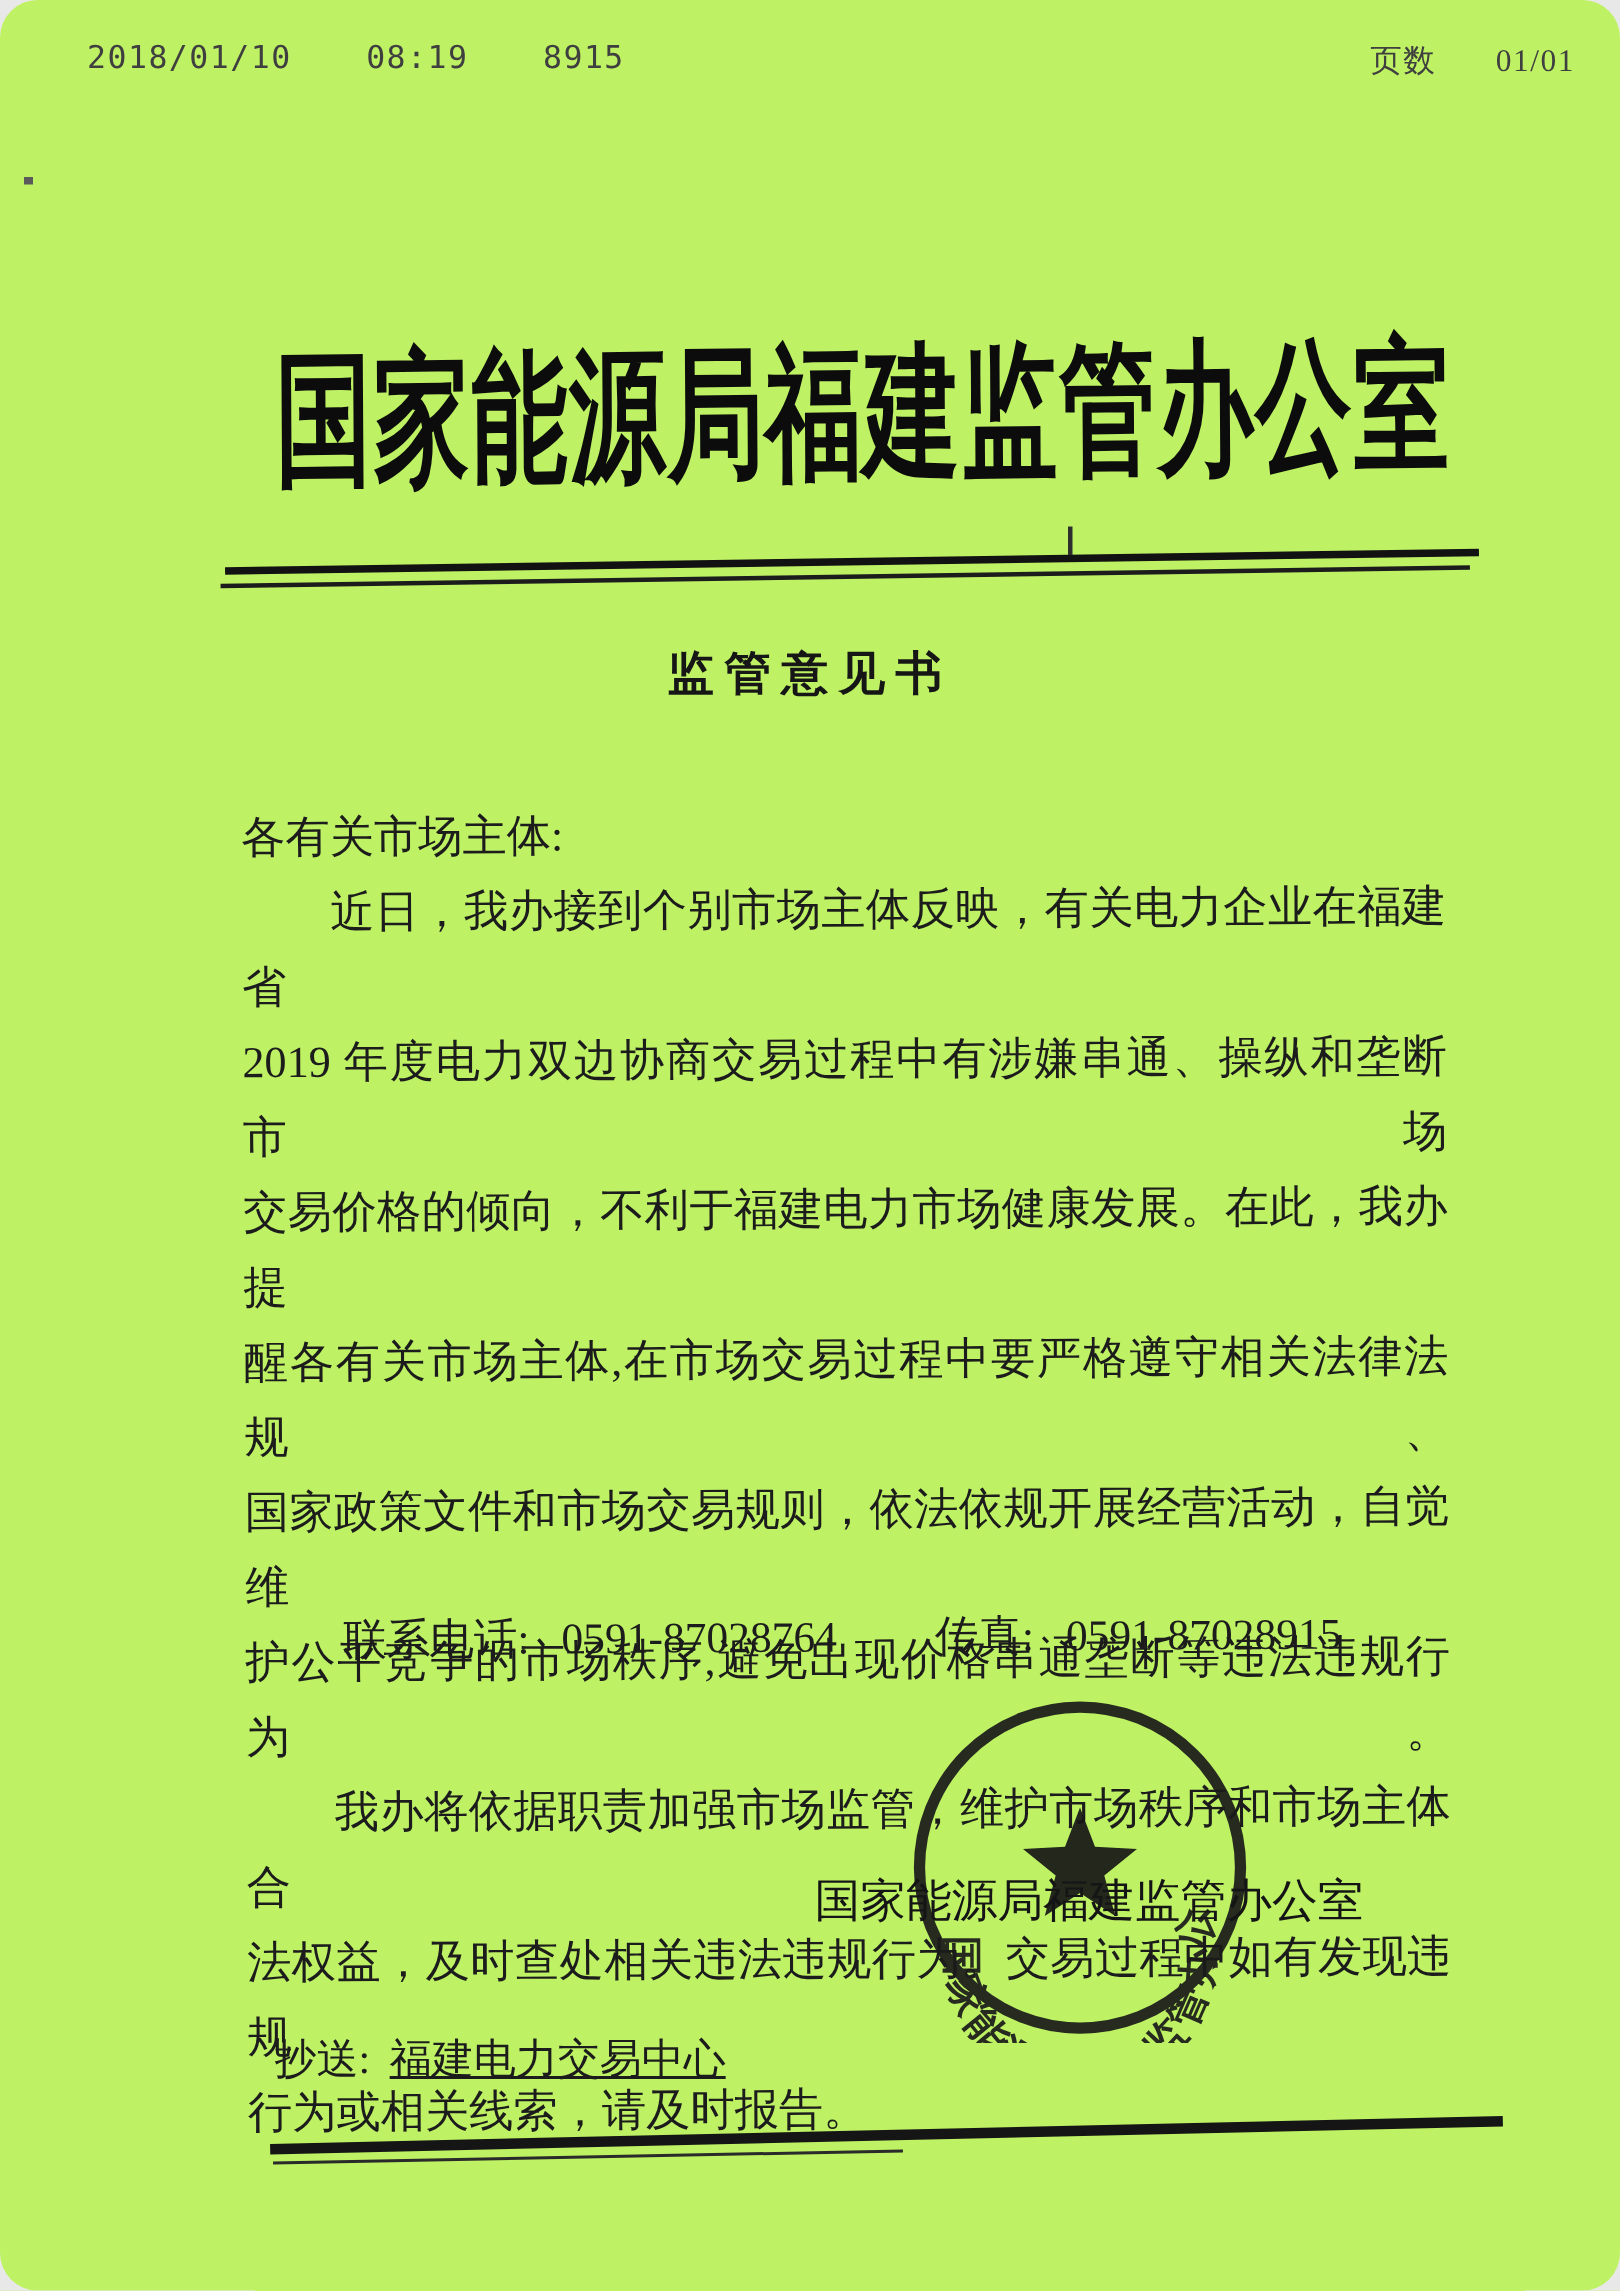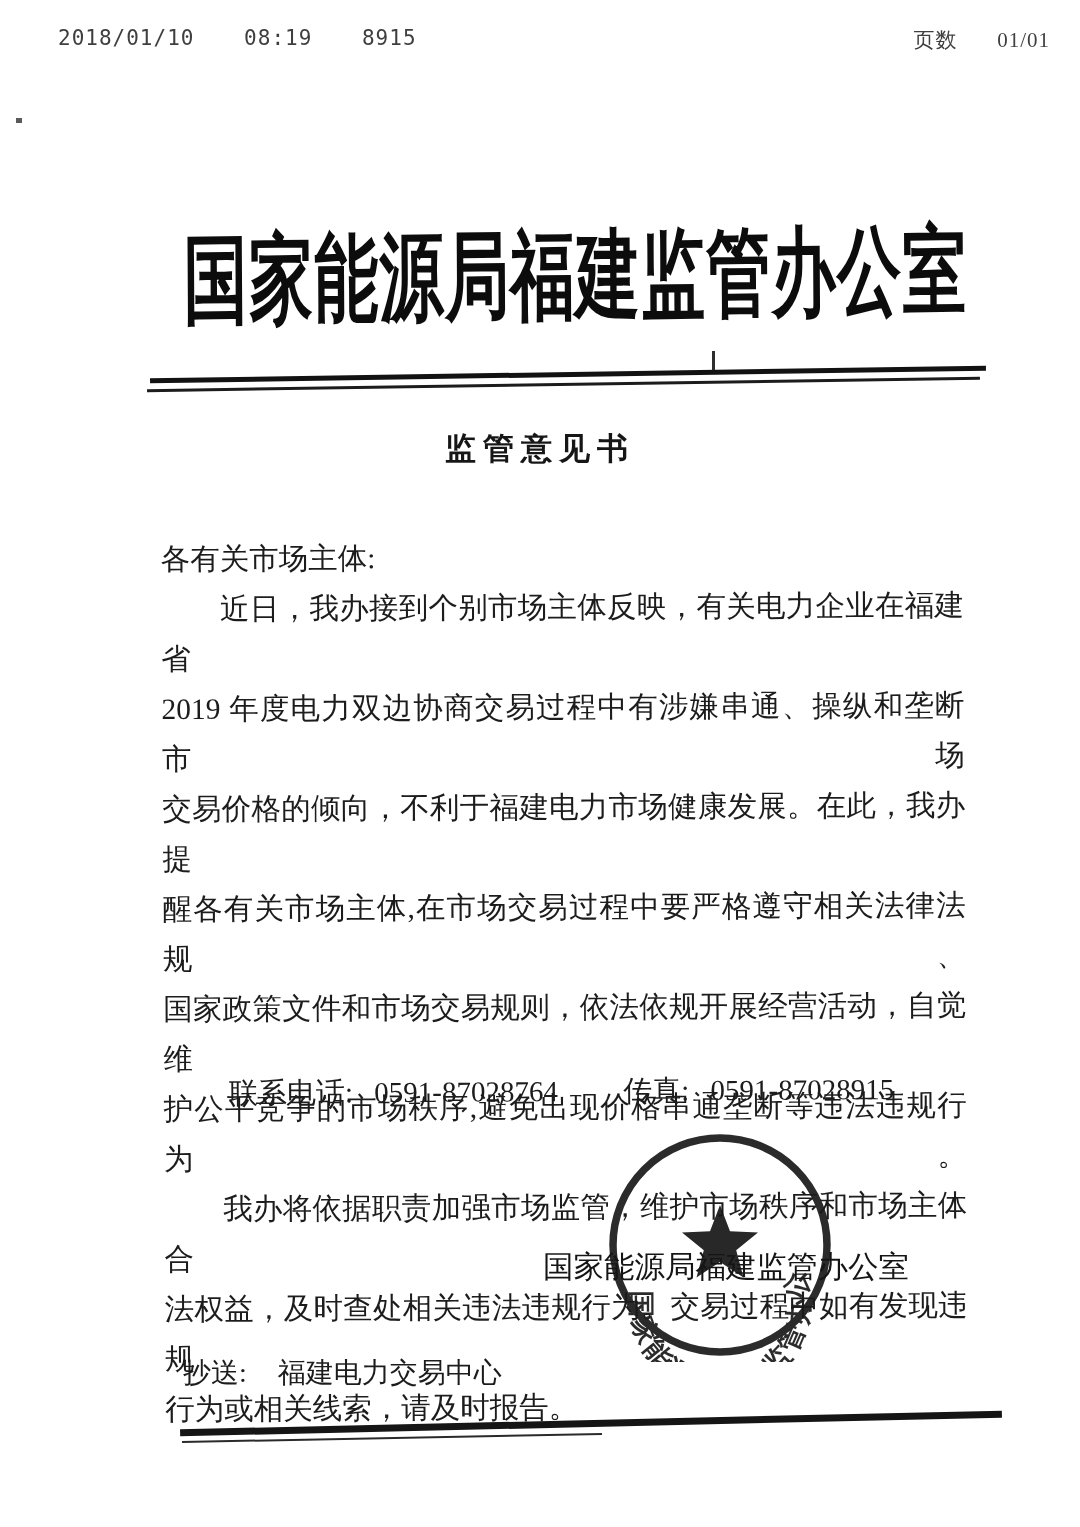--- a/index.html
+++ b/index.html
@@ -4,23 +4,24 @@
 <style>
   * { margin: 0; padding: 0; box-sizing: border-box; }
   html, body { background: #e8e8e8; }
   body { font-family: "Liberation Serif", serif; }
 
   .page {
     position: relative;
     width: 1080px;
     height: 1527px;
     margin: 0 auto;
-    background: #ffffff;
+    background: #bef264;
     overflow: hidden;
     color: #1e1e1e;
+    border-radius: 25px;
   }
 
   
   .fax-header {
     position: absolute;
     top: 26px; left: 58px; right: 30px;
     display: flex;
     justify-content: space-between;
     font-family: "DejaVu Sans Mono", monospace;
     font-size: 21px;
@@ -129,21 +130,21 @@
     letter-spacing: 2px;
   }
 
   .cc-line {
     position: absolute;
     left: 183px; top: 1354px;
     font-size: 28px;
     color: #1c1c1c;
     white-space: nowrap;
   }
-  .cc-line .cc-value { margin-left: 24px; }
+  .cc-line .cc-value { margin-left: 6px; text-decoration: underline; }
 
   .bottom-rule {
     position: absolute;
     left: 180px; top: 1420px;
     width: 822px; height: 7px;
     background: #151515;
     transform: rotate(-1.3deg);
   }
   .bottom-rule-echo {
     position: absolute;

